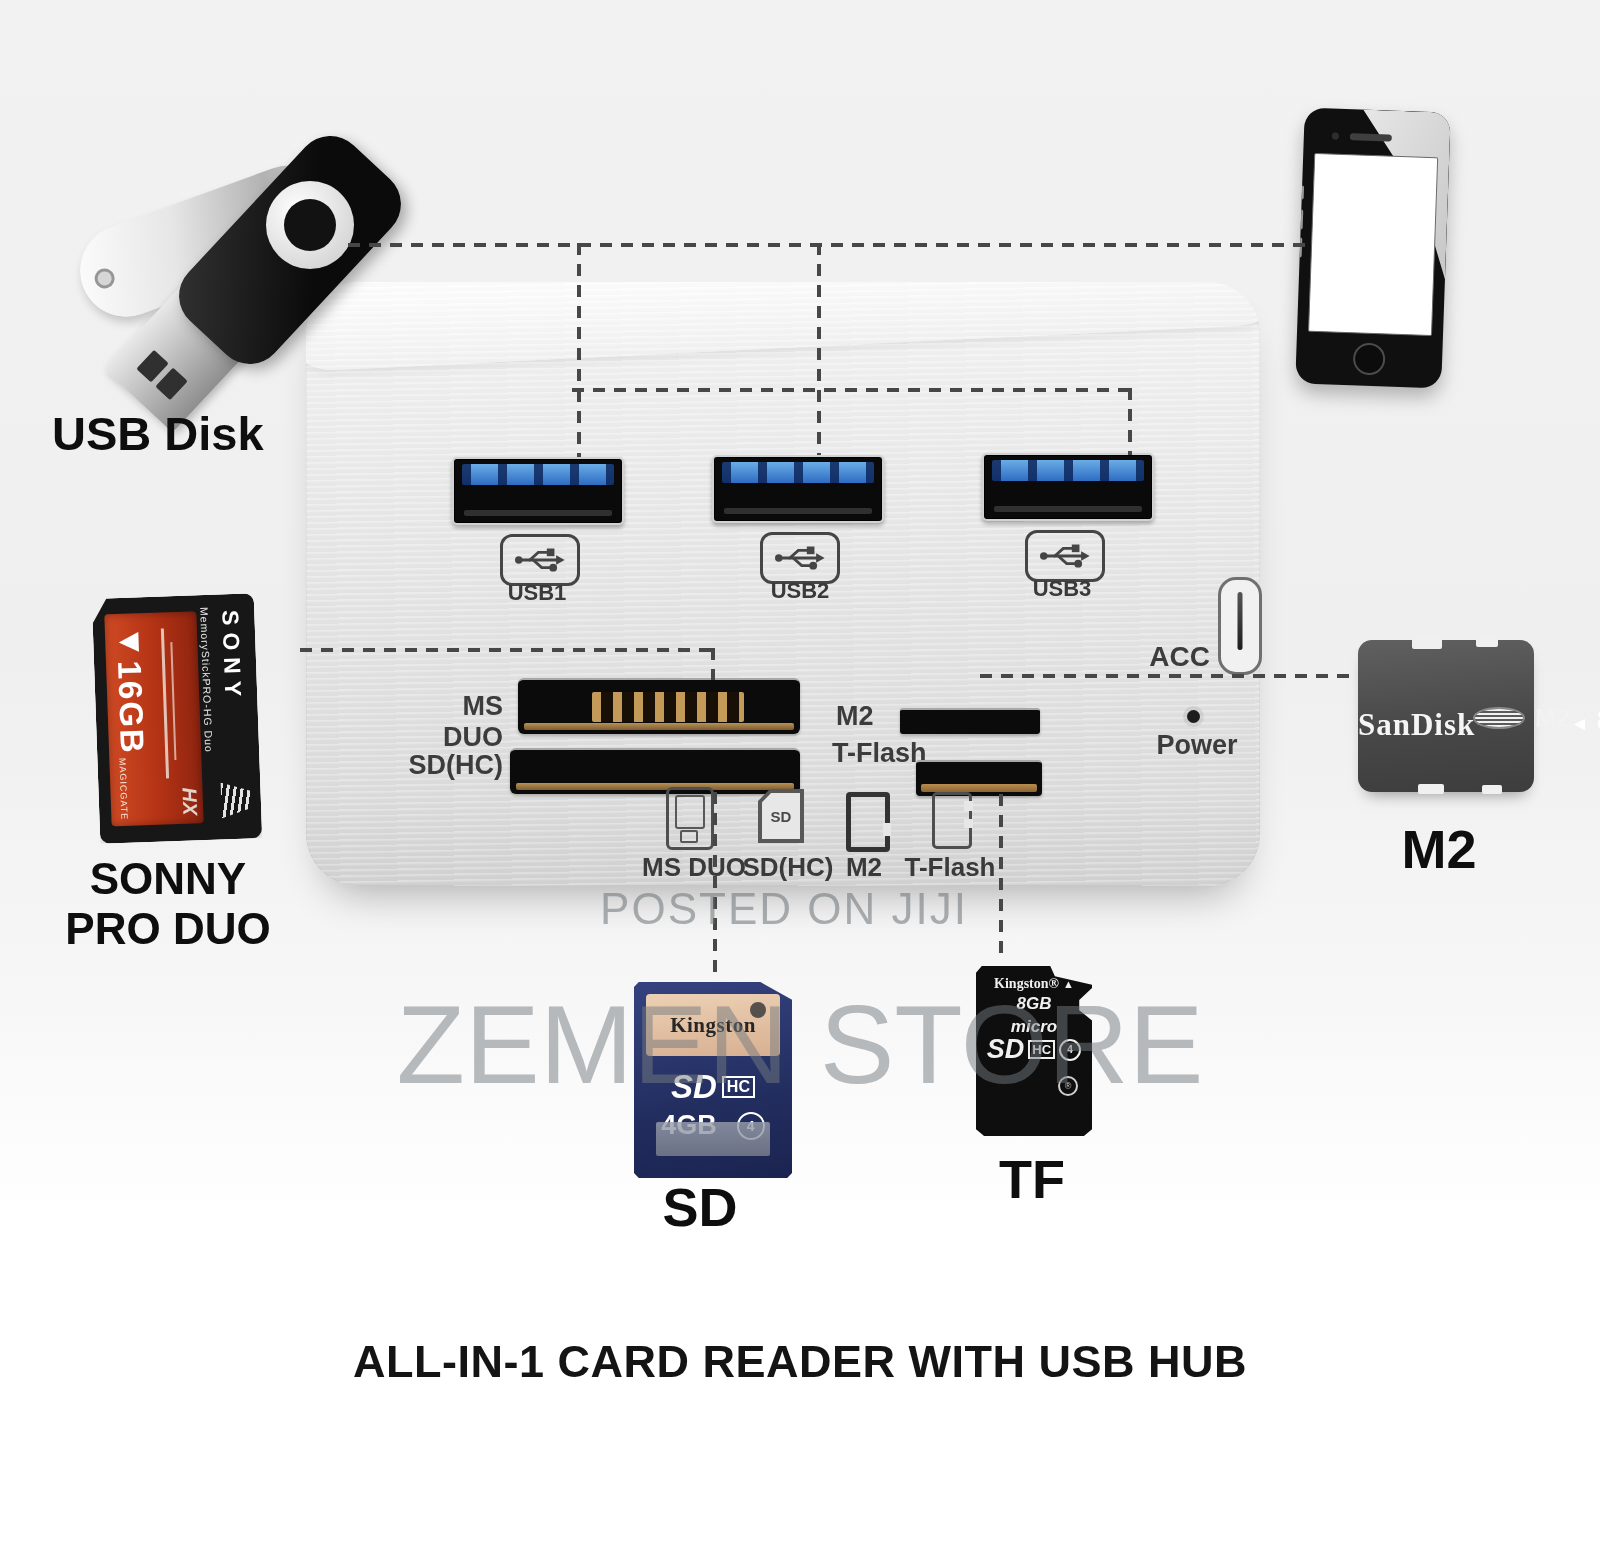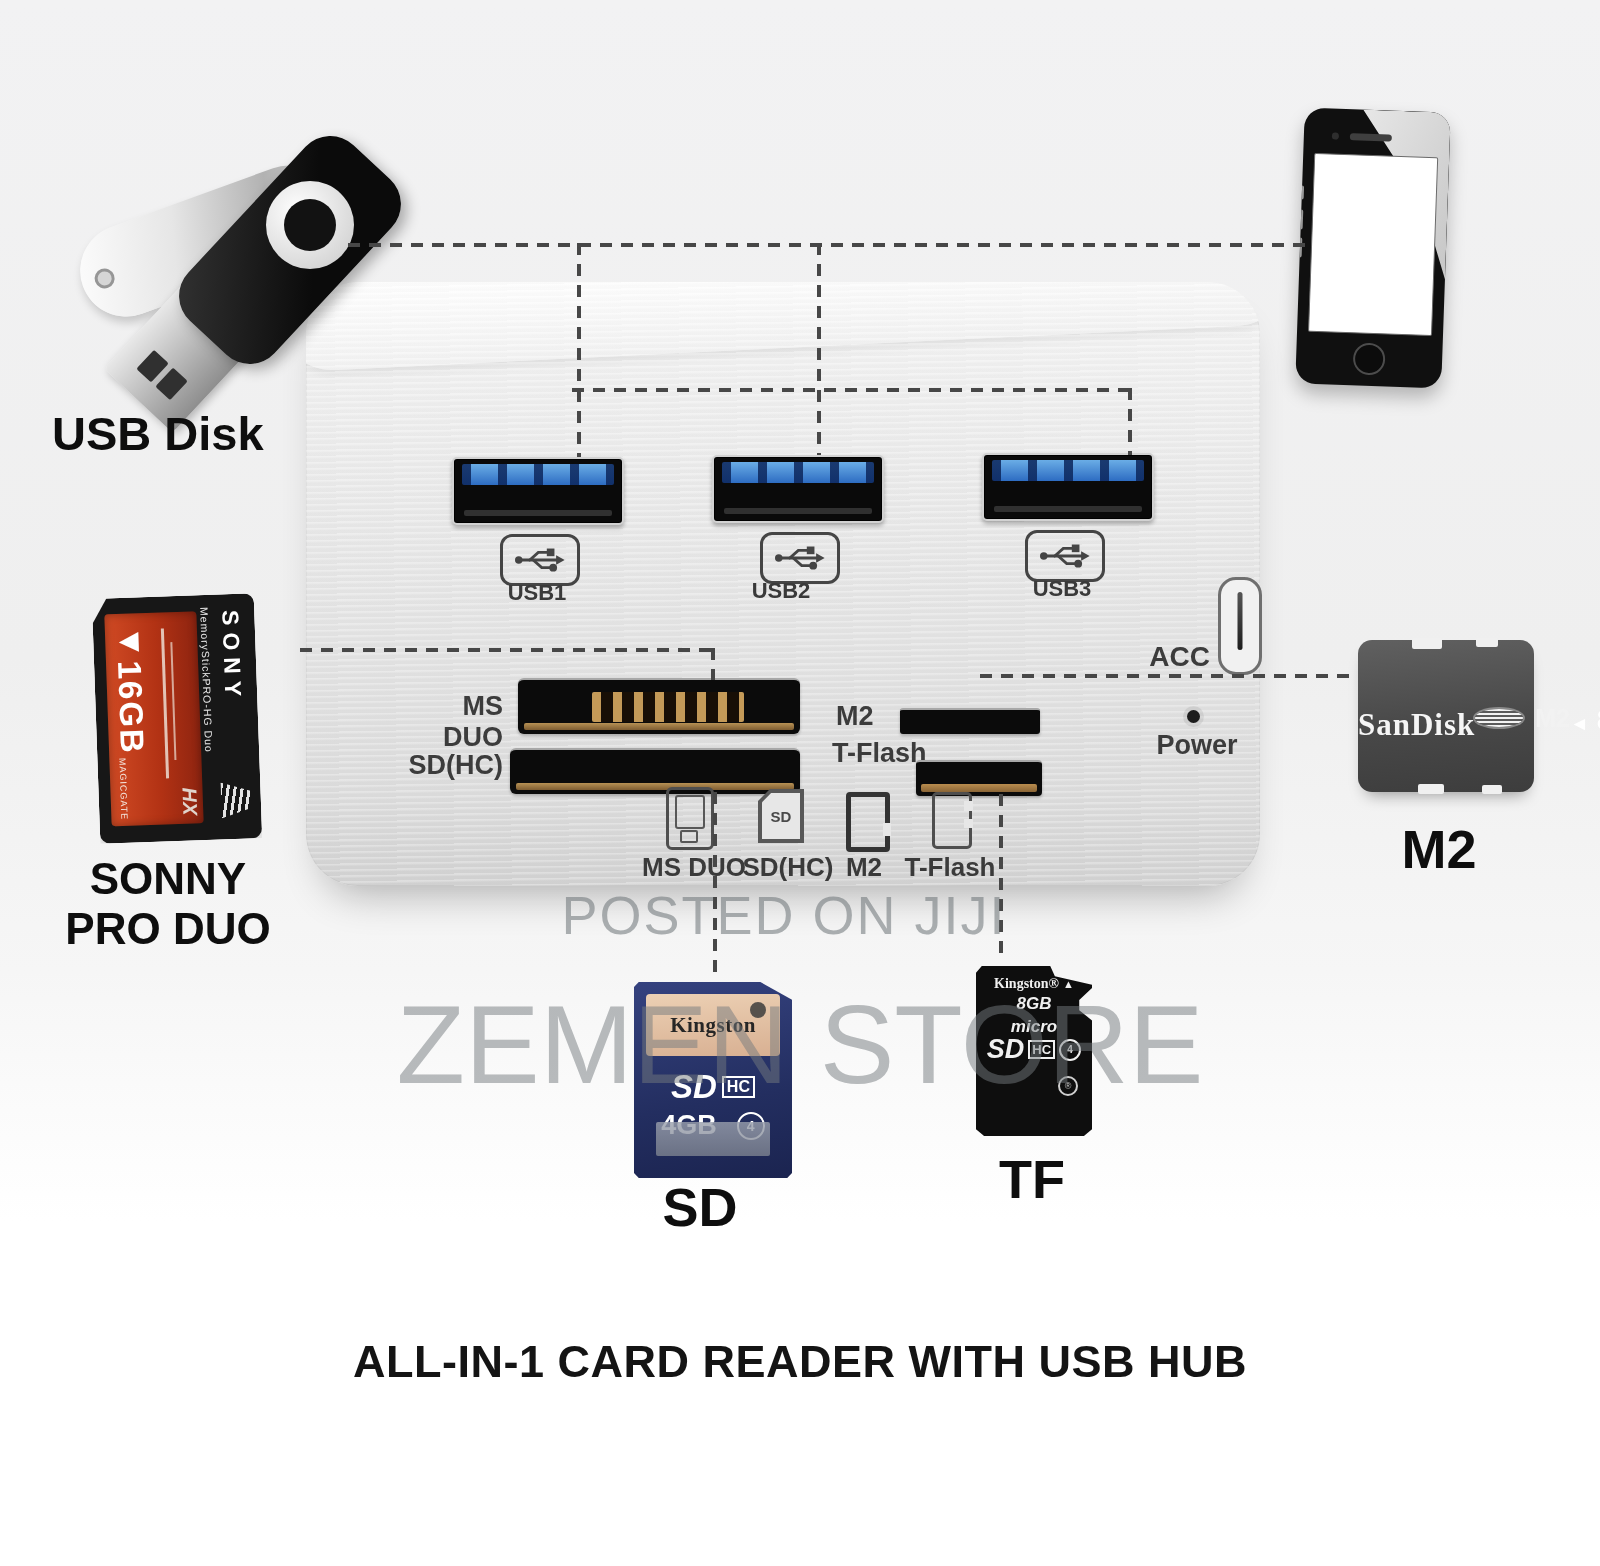--- a/index.html
+++ b/index.html
@@ -167,21 +167,21 @@
   .tf-hc{border:2px solid #f0f0f0;padding:0 2px;font-size:13px;font-weight:800;}
   .tf-ring{width:18px;height:18px;border:2px solid #f0f0f0;border-radius:50%;display:flex;align-items:center;
     justify-content:center;font-size:10px;font-weight:700;}
   .tf-reg{position:absolute;right:14px;bottom:40px;width:16px;height:16px;border:2px solid #cfcfcf;border-radius:50%;
     display:flex;align-items:center;justify-content:center;font-size:9px;color:#cfcfcf;}
 
   
   .big-label{font-weight:700;color:#0e0e0e;z-index:3;}
   .caption{left:0;width:1600px;top:1336px;text-align:center;font-size:45px;font-weight:700;color:#141414;
     letter-spacing:.5px;z-index:3;}
-  .wm1{left:0;width:1568px;top:884px;text-align:center;font-size:54px;font-weight:400;letter-spacing:2px;
+  .wm1{left:0;width:1568px;top:884px;text-align:center;font-size:44px;font-weight:400;letter-spacing:2px;
     color:rgba(108,114,118,.55);z-index:6;}
   .wm2{left:0;width:1600px;top:980px;text-align:center;font-size:112px;font-weight:400;
     color:rgba(116,122,126,.5);z-index:6;}
 </style>
 </head>
 <body>
 
 <div class="scene">
 
   <div class="abs hub"></div>
@@ -224,21 +224,21 @@
           <path d="M24 20 L34 29 H43"></path>
         </g>
         <circle cx="7" cy="20" r="4.4" fill="#454545"></circle>
         <path d="M61 20 l-10 -5.5 v11 z" fill="#454545"></path>
         <rect x="40" y="6.5" width="9" height="9" fill="#454545"></rect>
         <circle cx="47.5" cy="29" r="4.6" fill="#454545"></circle>
       </svg>
   </div>
 
   <div class="abs port-label" style="left:457px;top:580px;">USB1</div>
-  <div class="abs port-label" style="left:701px;top:578px;">USB2</div>
+  <div class="abs port-label" style="left:720px;top:578px;">USB2</div>
   <div class="abs port-label" style="left:982px;top:576px;">USB3</div>
 
   <div class="abs slot-label" style="left:400px;top:691px;width:103px;text-align:right;">MS DUO</div>
   <div class="abs slot msduo" style="left:518px;top:678px;width:282px;height:54px;"></div>
 
   <div class="abs slot-label" style="left:400px;top:750px;width:103px;text-align:right;">SD(HC)</div>
   <div class="abs slot sdhc" style="left:510px;top:748px;width:290px;height:44px;"></div>
 
   <div class="abs slot-label" style="left:836px;top:701px;">M2</div>
   <div class="abs slot" style="left:900px;top:708px;width:140px;height:24px;border-radius:3px;"></div>

